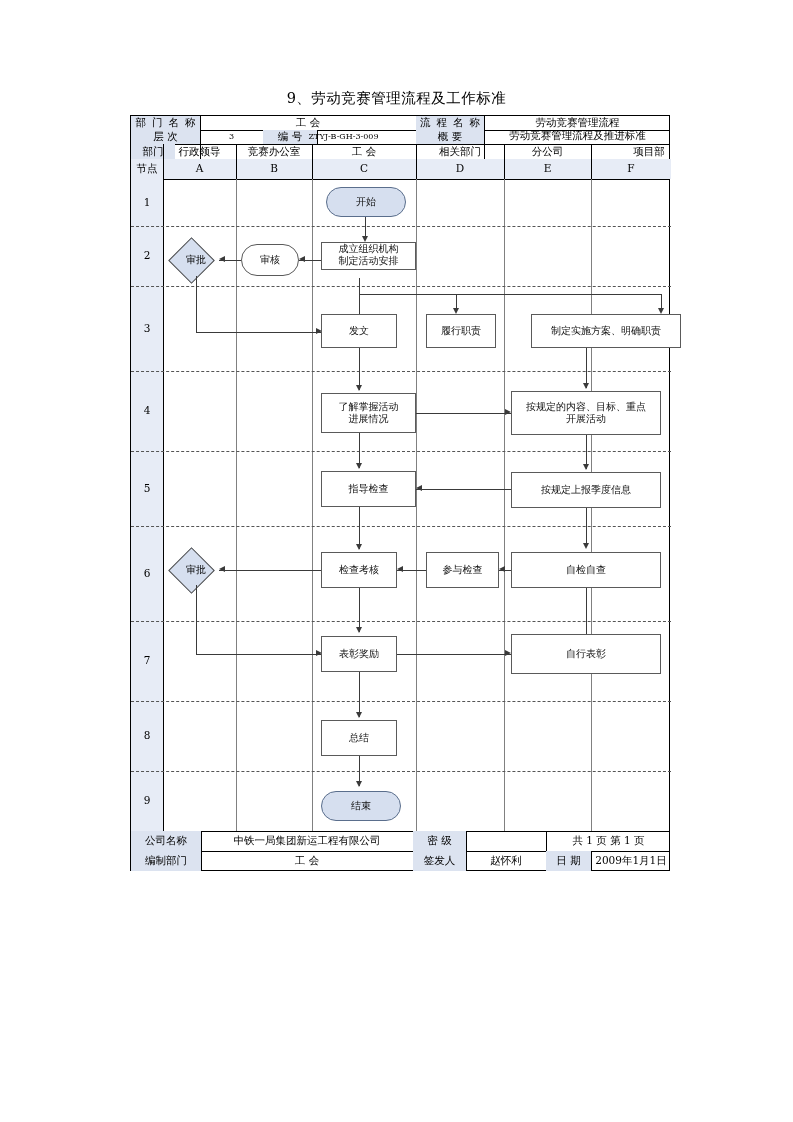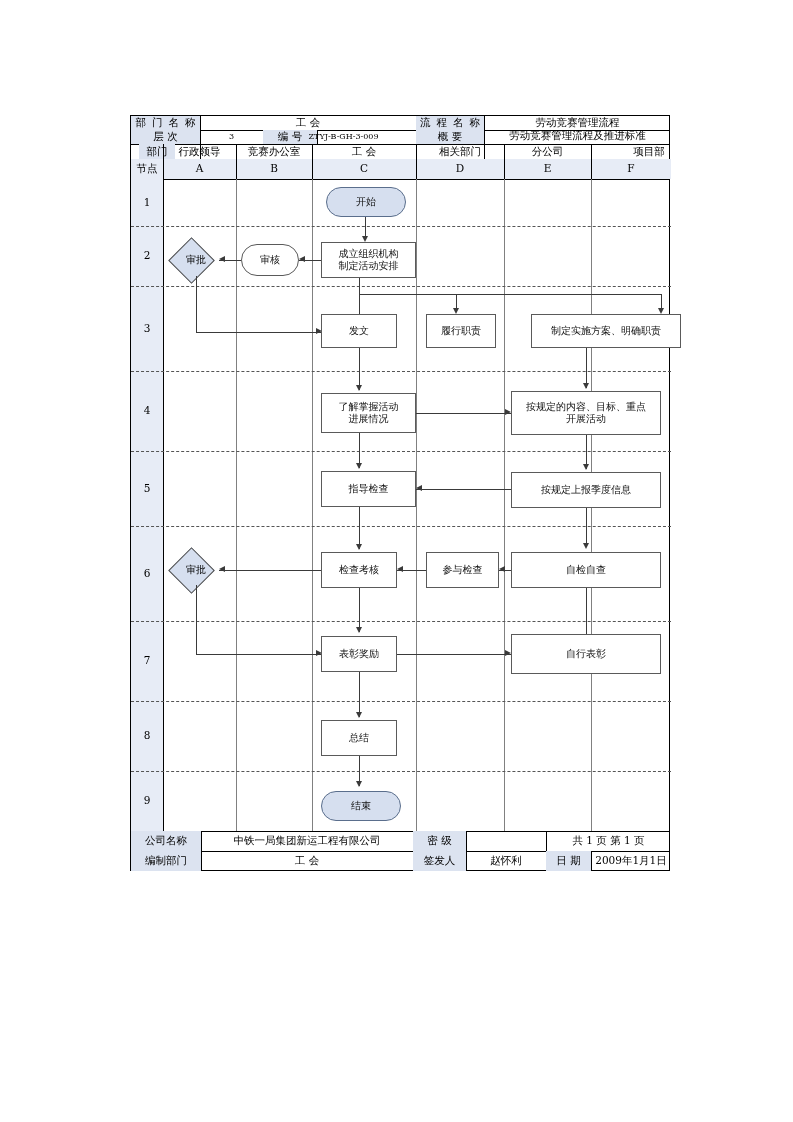--- a/index.html
+++ b/index.html
@@ -76,20 +76,21 @@
   .arr{position:absolute;width:0;height:0;}
   .arr.down{border-left:3.5px solid transparent;border-right:3.5px solid transparent;border-top:6px solid #3a3a3a;}
   .arr.left{border-top:3.5px solid transparent;border-bottom:3.5px solid transparent;border-right:6px solid #3a3a3a;}
   .arr.right{border-top:3.5px solid transparent;border-bottom:3.5px solid transparent;border-left:6px solid #3a3a3a;}
 </style>
 </head>
 <body>
 
 <div id="page">
 
+  <div id="doc-title">9、劳动竞赛管理流程及工作标准</div>
 
   <div id="sheet">
 
     <div class="hline" style="top:14px;"></div>
     <div class="hline" style="top:28px;"></div>
     <div class="hline" style="top:43px;"></div>
     <div class="hline" style="top:63px;"></div>
 
     <div class="cell hdr sp" style="left:0;top:0;width:69px;height:14px;">部门名称</div>
     <div class="vline" style="left:69px;top:0;height:43px;border-left:1px solid #000;"></div>
@@ -101,21 +102,21 @@
 
     <div class="cell hdr" style="left:0;top:14px;width:69px;height:14px;">层    次</div>
     <div class="cell small" style="left:69px;top:14px;width:63px;height:14px;">3</div>
     <div class="vline" style="left:132px;top:14px;height:14px;border-left:1px solid #000;"></div>
     <div class="cell hdr" style="left:132px;top:14px;width:54px;height:14px;">编  号</div>
     <div class="vline" style="left:186px;top:14px;height:14px;border-left:1px solid #000;"></div>
     <div class="cell small" style="left:172px;top:14px;width:81px;height:14px;">ZTYJ-B-GH-3-009</div>
     <div class="cell hdr" style="left:285px;top:14px;width:68px;height:14px;">概    要</div>
     <div class="cell" style="left:353px;top:14px;width:187px;height:14px;font-family:Liberation Mono, monospace;">劳动竞赛管理流程及推进标准</div>
 
-    <div class="cell hdr" style="left:8px;top:28px;width:36px;height:15px;">部门</div>
+    <div class="cell hdr" style="left:0;top:28px;width:44px;height:15px;">部门</div>
     <div class="cell hdr-lite" style="left:0;top:43px;width:32px;height:20px;">节点</div>
 
     <div class="cell" style="left:32px;top:28px;width:73px;height:15px;">行政领导</div>
     <div class="cell hdr-lite" style="left:32px;top:43px;width:73px;height:20px;">A</div>
 
     <div class="cell" style="left:105px;top:28px;width:76px;height:15px;">竞赛办公室</div>
     <div class="cell hdr-lite" style="left:105px;top:43px;width:76px;height:20px;">B</div>
 
     <div class="cell" style="left:181px;top:28px;width:104px;height:15px;">工  会</div>
     <div class="cell hdr-lite" style="left:181px;top:43px;width:104px;height:20px;">C</div>
@@ -162,21 +163,21 @@
       <div class="rowsep" style="top:410px;"></div>
       <div class="rowsep" style="top:505px;"></div>
       <div class="rowsep" style="top:585px;"></div>
       <div class="rowsep" style="top:655px;"></div>
 
       <div class="node term" style="left:195px;top:71px;width:80px;height:30px;">开始</div>
 
       <div class="conn v" style="left:234px;top:101px;height:22px;"></div>
       <div class="arr down" style="left:231px;top:120px;"></div>
 
-      <div class="node" style="left:190px;top:126px;width:95px;height:36px;white-space:pre-line;">成立组织机构
+      <div class="node" style="left:190px;top:126px;width:95px;height:28px;white-space:pre-line;font-family:Liberation Mono, monospace;">成立组织机构
 制定活动安排</div>
 
       <div class="node" style="left:110px;top:128px;width:58px;height:32px;border-radius:16px;">审核</div>
 
       <div class="conn h" style="left:168px;top:144px;width:22px;"></div>
       <div class="arr left" style="left:168px;top:140px;"></div>
 
       <div class="dec-shape" style="left:44px;top:128px;width:31px;height:31px;"></div>
       <div class="dec-label" style="left:40px;top:136px;width:50px;height:16px;">审批</div>
 

